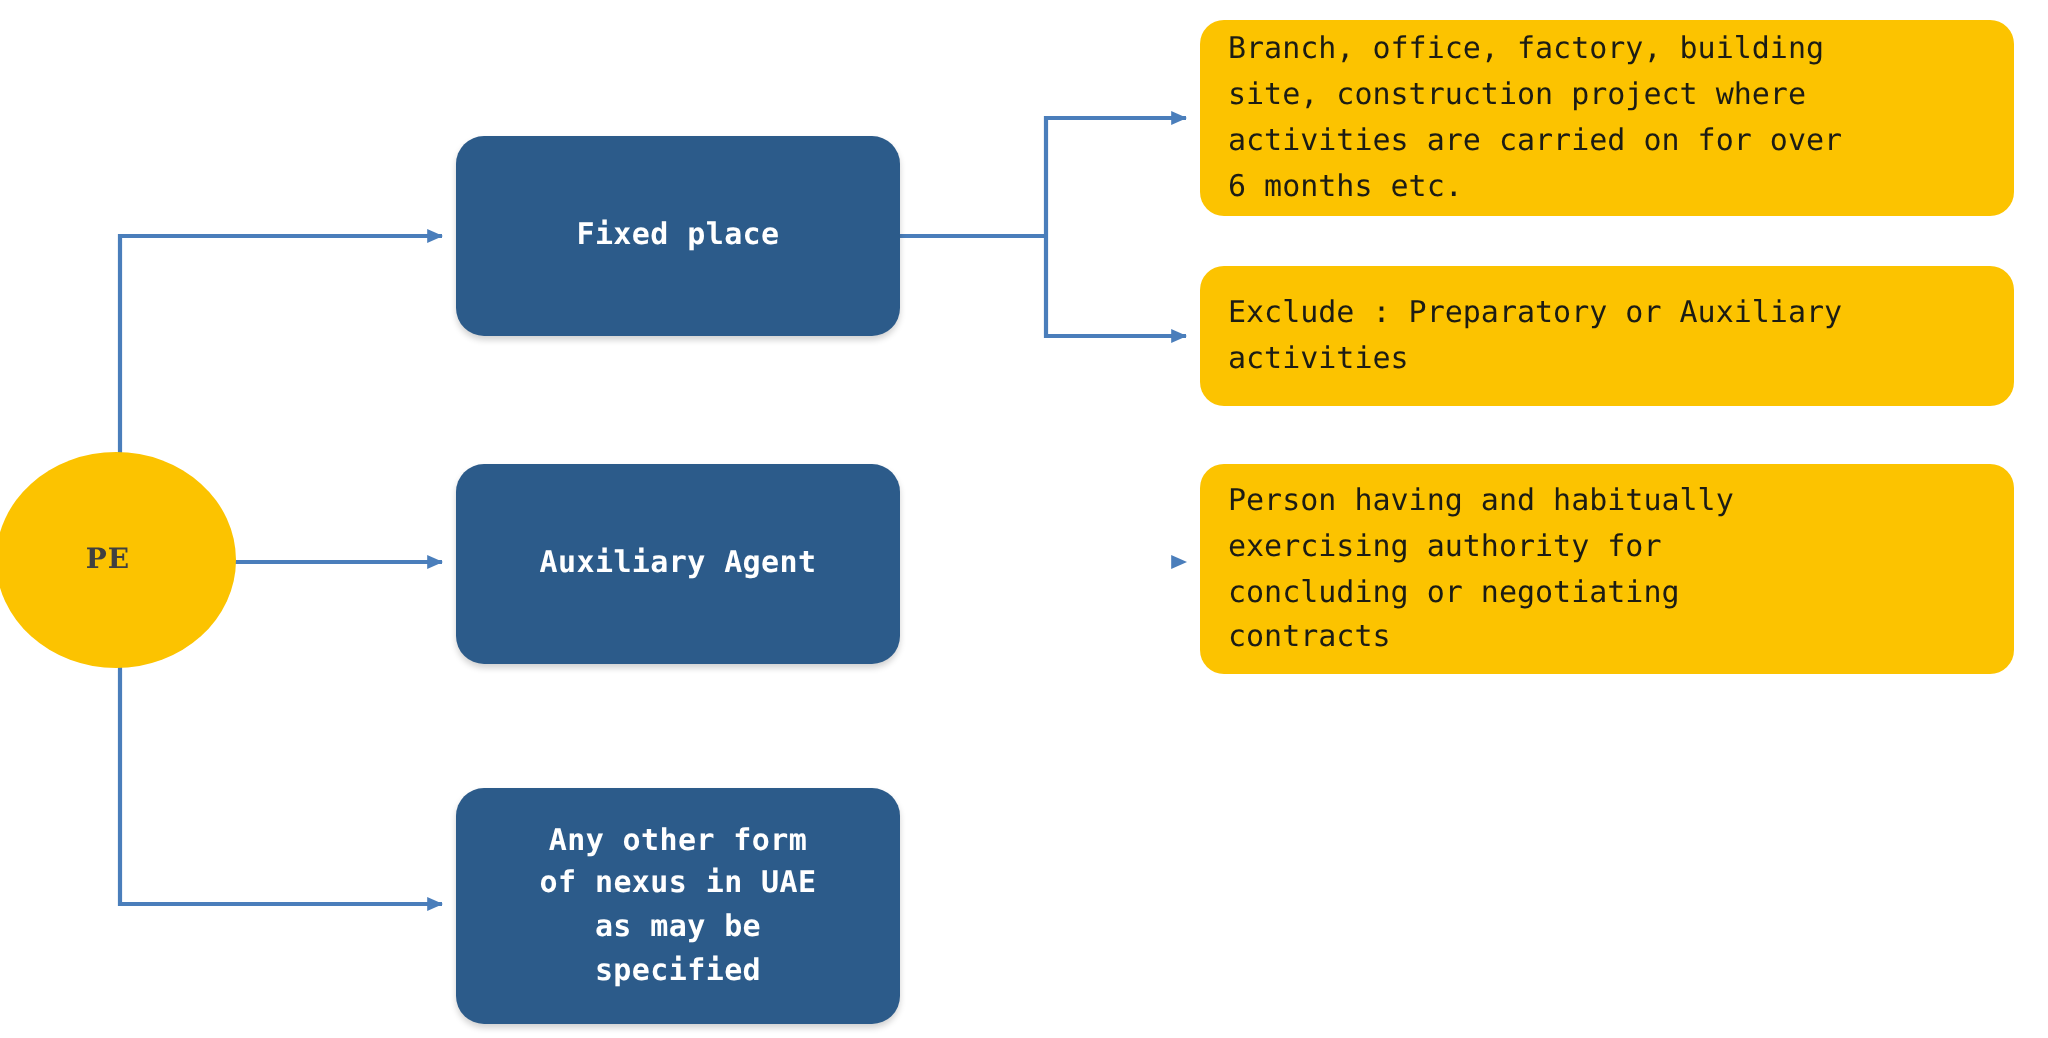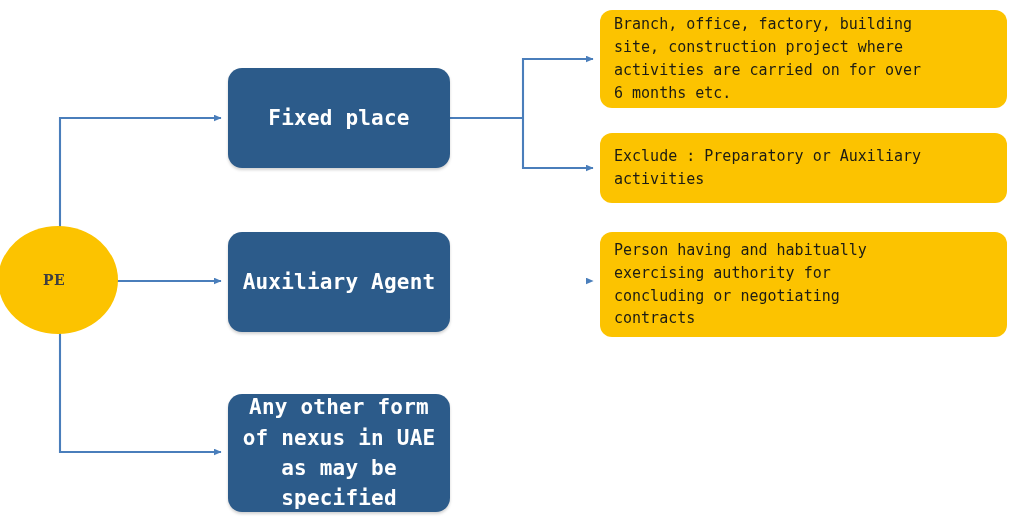--- a/index.html
+++ b/index.html
@@ -44,21 +44,21 @@
   
   .blue-box {
     background: #2C5B8A;
     border-radius: 14px;
     box-shadow: 0 2px 3px rgba(0,0,0,0.18);
   }
   .blue-box .node-label {
     color: #ffffff;
     font-family: "DejaVu Sans Mono", monospace;
     font-weight: bold;
-    font-size: 21px;
+    font-size: 15px;
     line-height: 1.45;
     text-align: center;
     letter-spacing: 0.2px;
     white-space: pre-line;
   }
   #box-fixed-place  { left: 228px; top: 68px;  width: 222px; height: 100px; }
   #box-dependent-agent { left: 228px; top: 232px; width: 222px; height: 100px; }
   #box-other-nexus  { left: 228px; top: 394px; width: 222px; height: 118px; justify-content: center; }
 
   

